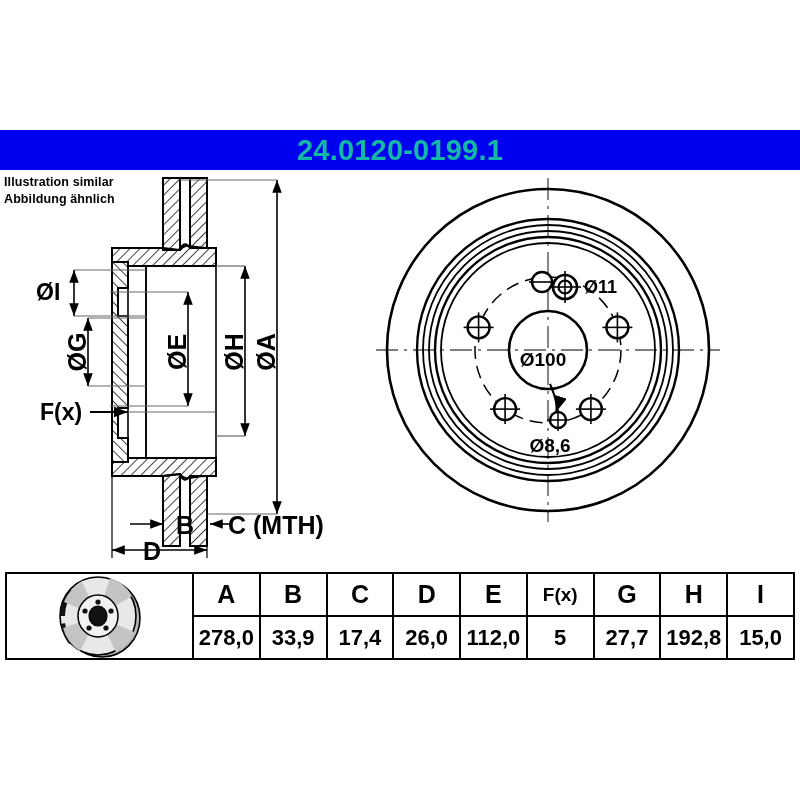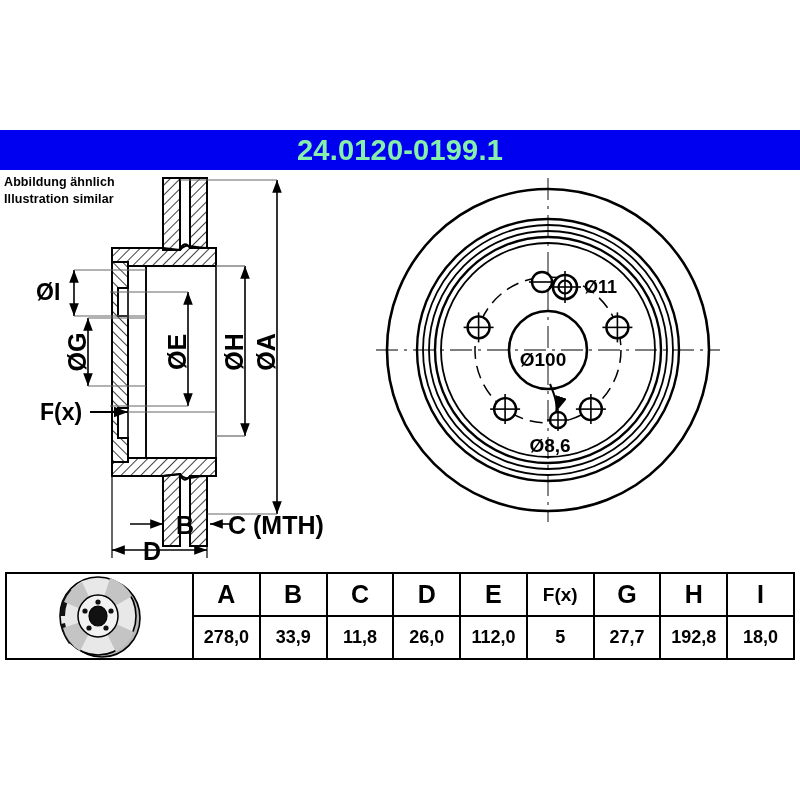--- a/index.html
+++ b/index.html
@@ -29,39 +29,39 @@
   
   .spec-table{
     position:absolute;left:5px;top:572px;width:790px;
     border-collapse:collapse;table-layout:fixed;
   }
   .spec-table td{
     border:2px solid #000;text-align:center;vertical-align:middle;
     font-weight:bold;font-family:"Liberation Sans",sans-serif;
   }
   .spec-table td.hdr{height:32px;font-size:25px;}
-  .spec-table td.val{height:32px;font-size:18px;}
+  .spec-table td.val{height:32px;font-size:22px;}
   .spec-table td.fx{font-size:19px;}
   .thumb-cell{width:185px;padding:0;}
   .thumb-cell svg{display:block;margin:0 auto;}
 </style>
 </head>
 <body>
 
 <div id="page">
 
   <div class="header-band" style="background: rgb(0, 0, 240);">
-    <div class="codes" style="color: #86efac; justify-content: space-between;">
+    <div class="codes" style="color: #14b8a6; justify-content: space-between;">
       <span>24.0120-0199.1</span>
     </div>
   </div>
 
   <div class="caption">
+    <div>Illustration similar</div>
     <div>Abbildung ähnlich</div>
-    <div>Illustration similar</div>
   </div>
 
   <svg id="drawing" viewBox="0 0 800 400">
     <defs>
       <pattern id="hatch" width="7" height="7" patternTransform="rotate(45)" patternUnits="userSpaceOnUse">
         <line x1="0" y1="0" x2="0" y2="7" stroke="#000" stroke-width="1.5"></line>
       </pattern>
       <pattern id="hatch2" width="7" height="7" patternTransform="rotate(-45)" patternUnits="userSpaceOnUse">
         <line x1="0" y1="0" x2="0" y2="7" stroke="#000" stroke-width="1.5"></line>
       </pattern>
@@ -266,24 +266,24 @@
       <td class="hdr">D</td>
       <td class="hdr">E</td>
       <td class="hdr fx">F(x)</td>
       <td class="hdr">G</td>
       <td class="hdr">H</td>
       <td class="hdr">I</td>
     </tr>
     <tr>
       <td class="val">278,0</td>
       <td class="val">33,9</td>
-      <td class="val">11,8</td>
+      <td class="val">17,4</td>
       <td class="val">26,0</td>
       <td class="val">112,0</td>
       <td class="val">5</td>
       <td class="val">27,7</td>
       <td class="val">192,8</td>
-      <td class="val">18,0</td>
+      <td class="val">15,0</td>
     </tr>
   </tbody>
     </table>
 
 </div>
 
 </body></html>

